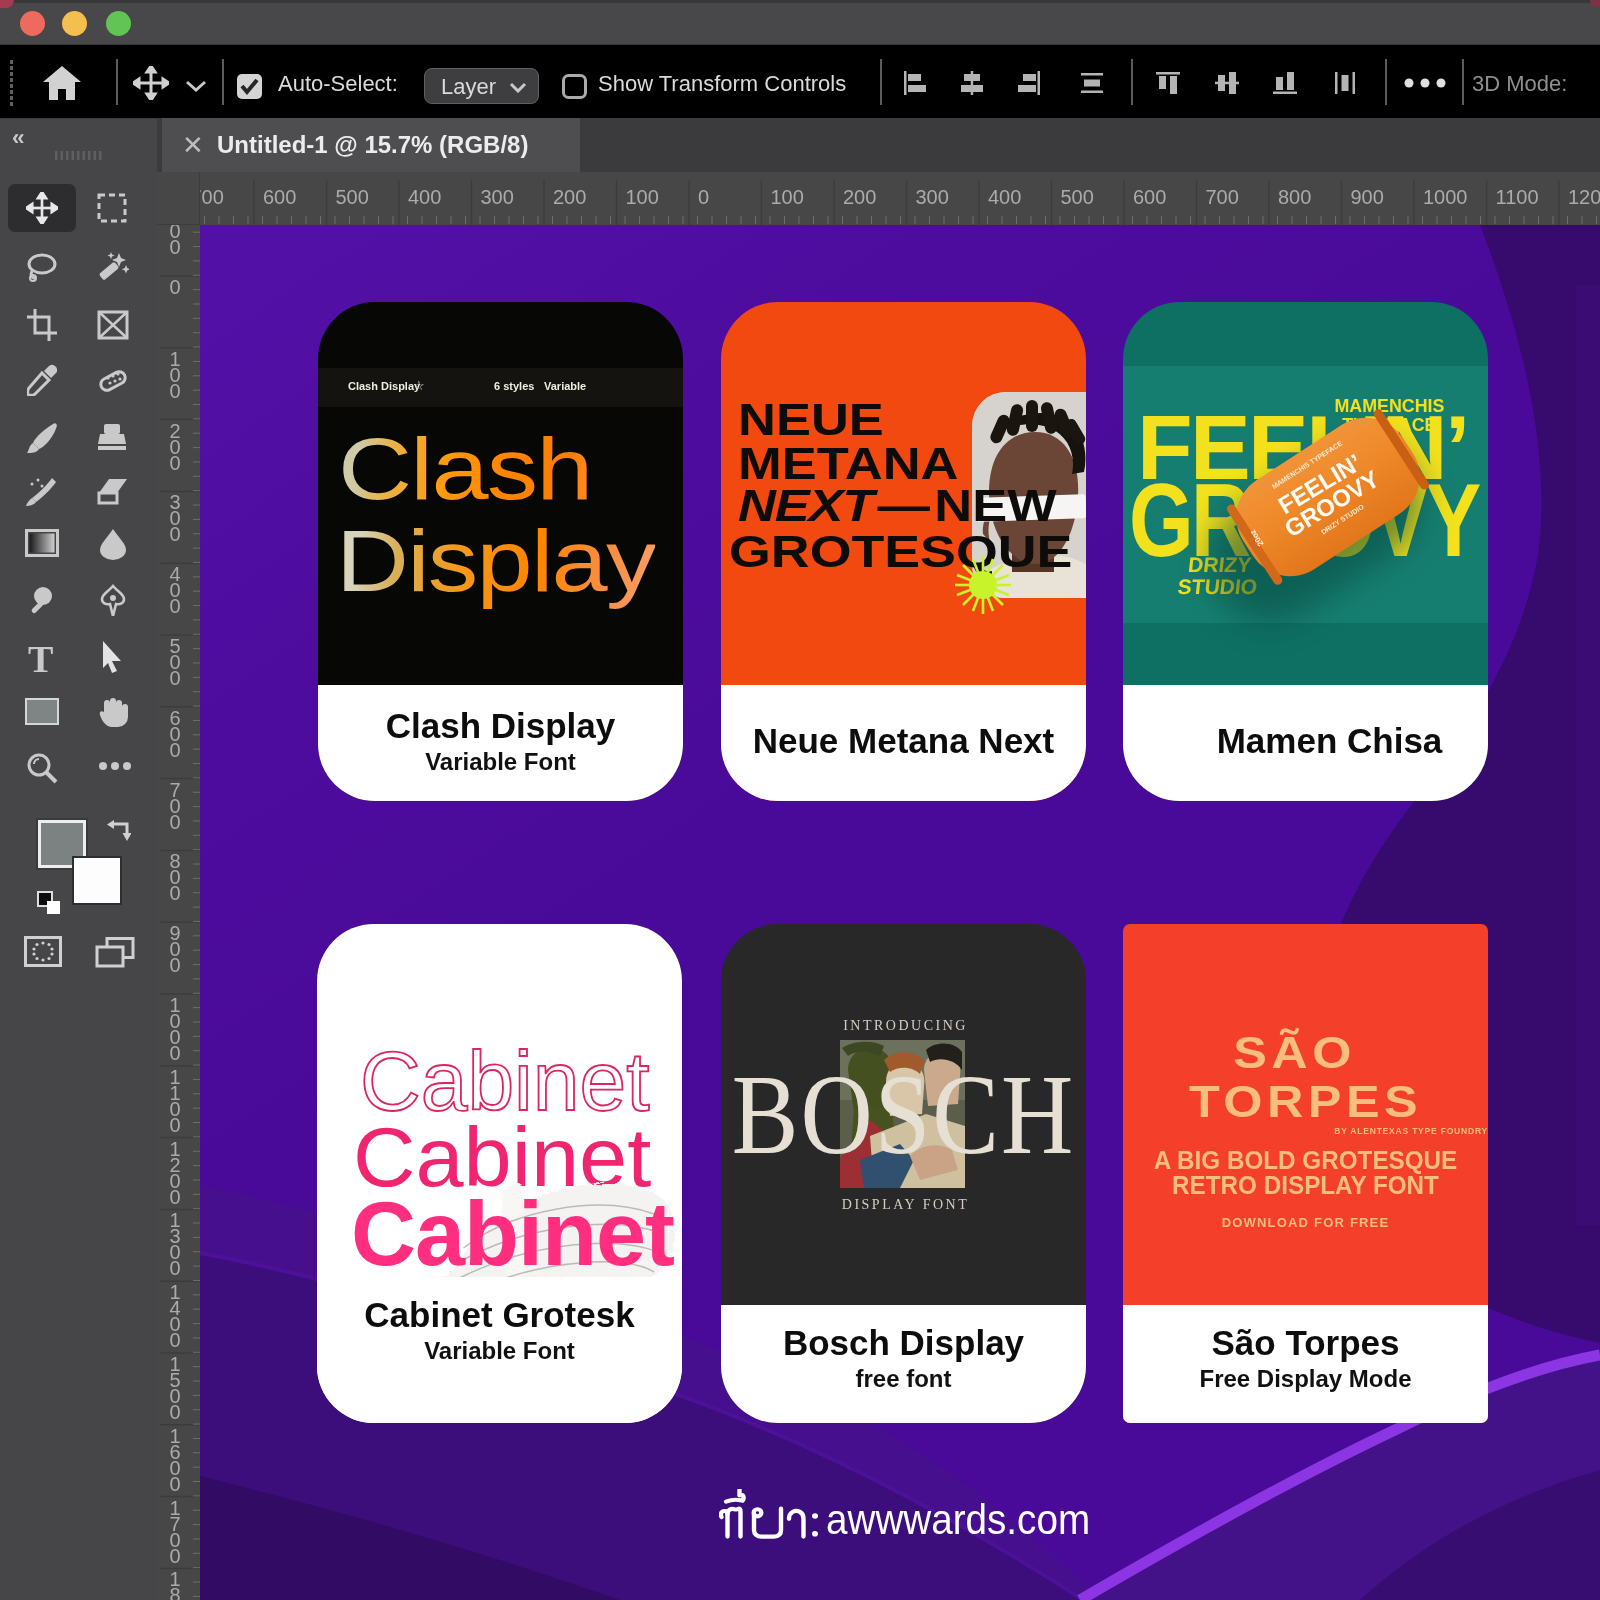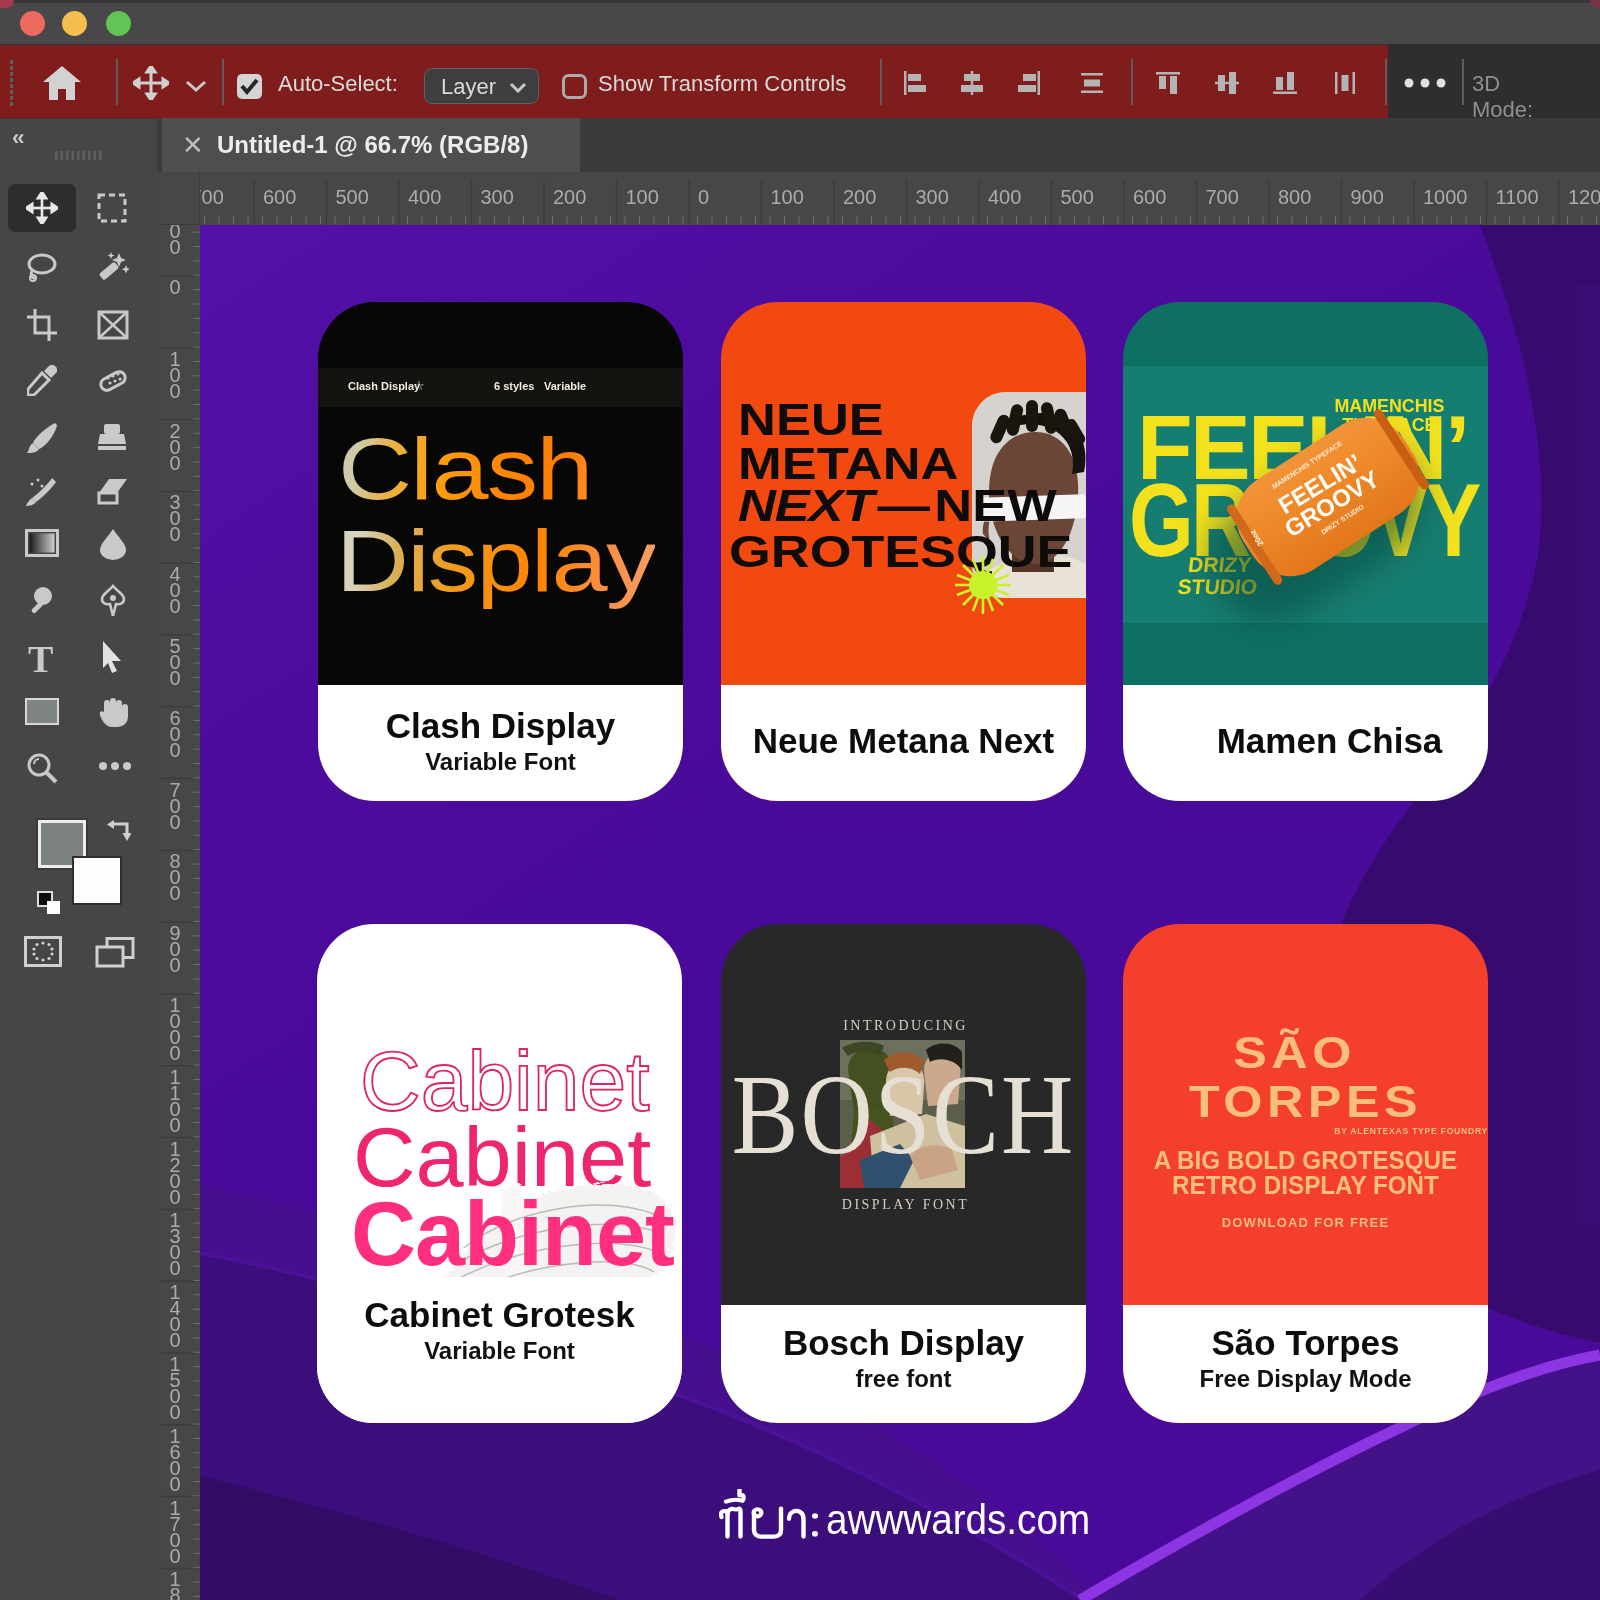--- a/index.html
+++ b/index.html
@@ -2,21 +2,21 @@
 <html><head>
 <meta charset="utf-8">
 <style>
 html,body{margin:0;padding:0;width:1600px;height:1600px;overflow:hidden;background:#2e2e2e;font-family:"Liberation Sans",sans-serif;}
 *{box-sizing:border-box;}
 .abs{position:absolute;}
 #stage{position:relative;width:1600px;height:1600px;}
 
 #titlebar{left:0;top:0;width:1600px;height:44px;background:#48484a;border-top:3px solid #38383a;}
 .tl{position:absolute;top:8px;width:25px;height:25px;border-radius:50%;}
-#toolbar{left:0;top:44px;width:1388px;height:74px;background:#7f1d1d;border-top:1px solid #333335;}
+#toolbar{left:0;top:44px;width:1600px;height:74px;background:#000000;border-top:1px solid #333335;}
 .sep{position:absolute;top:14px;width:2px;height:46px;background:#5c5c5c;}
 .tbtxt{position:absolute;color:#dadada;font-size:22px;top:26px;}
 #leftpanel{left:0;top:118px;width:157px;height:1482px;background:#464648;border-top:1px solid #3a3a3a;}
 #tabbar{left:157px;top:118px;width:1443px;height:54px;background:#3b3b3d;}
 #tab{position:absolute;left:5px;top:0;width:418px;height:54px;background:#4e4e50;color:#ececec;font-size:24px;font-weight:bold;}
 #hruler{left:200px;top:172px;width:1400px;height:53px;background:#474747;}
 #corner{left:157px;top:172px;width:43px;height:53px;background:#474747;border-right:1px solid #3c3c3c;border-bottom:1px solid #3c3c3c;}
 #vruler{left:157px;top:225px;width:43px;height:1375px;background:#474747;}
 #canvas{left:200px;top:225px;width:1400px;height:1375px;background:#4a0a99;overflow:hidden;}
 .icon{position:absolute;}
@@ -313,21 +313,21 @@
     </svg>
     <svg class="icon" style="left:95px;top:818px" width="40" height="31" viewBox="0 0 40 31">
       <rect x="12" y="1.5" width="26" height="19" fill="none" stroke="#d0d0d0" stroke-width="3"></rect>
       <rect x="2" y="10" width="26" height="19" fill="#464648" stroke="#d0d0d0" stroke-width="3"></rect>
     </svg>
   </div>
 
   <div class="abs" id="tabbar">
     <div id="tab">
         <span style="position:absolute;left:20px;top:12px;color:#bdbdbd;font-weight:normal;font-size:26px;">✕</span>
-        <span style="position:absolute;left:55px;top:13px;">Untitled-1 @ 66.7% (RGB/8)</span>
+        <span style="position:absolute;left:55px;top:13px;">Untitled-1 @ 15.7% (RGB/8)</span>
       </div>
   </div>
 
   <div class="abs" id="hruler"><svg width="1400" height="53" id="hrsvg">
         <line x1="-18.5" y1="8" x2="-18.5" y2="53" stroke="#3c3c3c" stroke-width="1.5"></line>
         <text x="-9.5" y="32" fill="#ababab" font-size="20" font-family="Liberation Sans">700</text>
         <line x1="54" y1="8" x2="54" y2="53" stroke="#3c3c3c" stroke-width="1.5"></line>
         <text x="63" y="32" fill="#ababab" font-size="20" font-family="Liberation Sans">600</text>
         <line x1="126.5" y1="8" x2="126.5" y2="53" stroke="#3c3c3c" stroke-width="1.5"></line>
         <text x="135.5" y="32" fill="#ababab" font-size="20" font-family="Liberation Sans">500</text>
@@ -808,21 +808,21 @@
         </svg>
       </div>
       <div style="position:absolute;left:0px;top:125px;width:365px;text-align:center;font-family:'Liberation Serif',serif;font-size:100px;color:#e6e0d4;letter-spacing:2px;transform:scaleY(1.14);transform-origin:0 0;">BOSCH</div>
       <div style="position:absolute;left:2px;top:273px;width:365px;text-align:center;color:#d5cec0;font-size:14px;letter-spacing:2.5px;font-family:'Liberation Serif',serif;">DISPLAY FONT</div>
       <div class="foot" style="height:118px;">
         <div class="ft1" style="top:18px;">Bosch Display</div>
         <div class="ft2" style="top:60px;">free font</div>
       </div>
     </div>
 
-    <div class="card" style="left:923px;top:699px;background:#f4402b;">
+    <div class="card" style="left:923px;top:699px;background:#f4402b;border-radius:7px;">
       <div style="position:absolute;left:-11px;top:103px;width:365px;text-align:center;color:#f9be7e;font-weight:bold;font-size:45px;letter-spacing:4px;transform:scale(1.12,1.0);transform-origin:50% 0;">SÃO</div>
       <div style="position:absolute;left:0;top:152px;width:365px;text-align:center;color:#f9be7e;font-weight:bold;font-size:45px;letter-spacing:4px;transform:scale(1.12,1.0);transform-origin:50% 0;">TORPES</div>
       <div style="position:absolute;left:0;top:202px;width:365px;text-align:right;color:#f9be7e;font-weight:bold;font-size:8.5px;letter-spacing:0.8px;">BY ALENTEXAS TYPE FOUNDRY</div>
       <div style="position:absolute;left:0;top:224px;width:365px;text-align:center;color:#f9be7e;font-weight:bold;font-size:25px;letter-spacing:0px;line-height:25px;transform:scale(0.97,1.0);transform-origin:50% 0;">A BIG BOLD GROTESQUE<br>RETRO DISPLAY FONT</div>
       <div style="position:absolute;left:0;top:291px;width:365px;text-align:center;color:#f9be7e;font-weight:bold;font-size:13px;letter-spacing:1.2px;">DOWNLOAD FOR FREE</div>
       <div class="foot" style="height:118px;">
         <div class="ft1" style="top:18px;">São Torpes</div>
         <div class="ft2" style="top:60px;">Free Display Mode</div>
       </div>
     </div>

